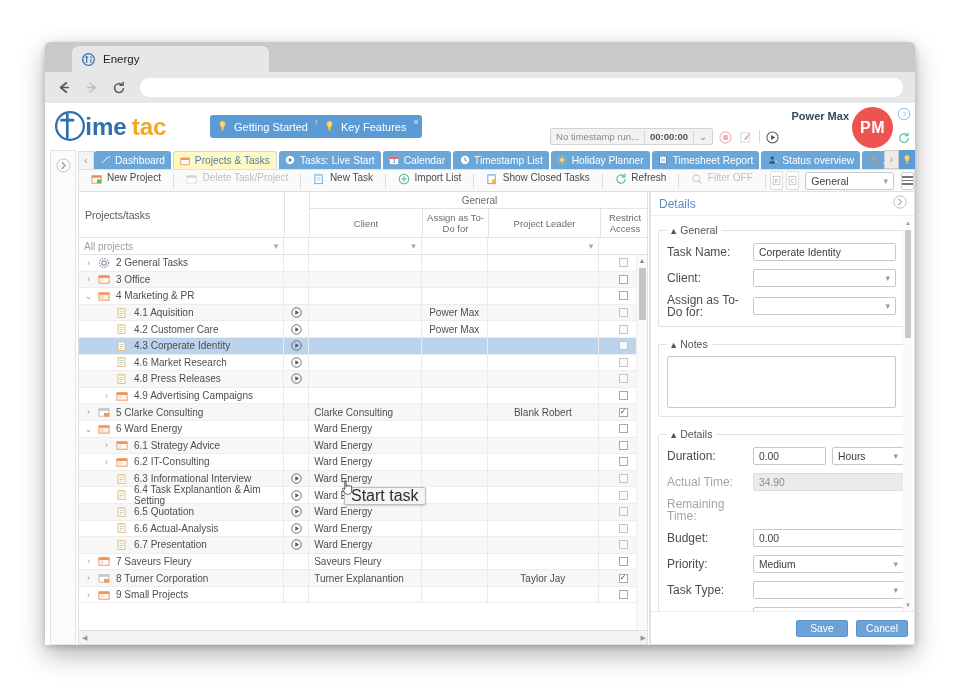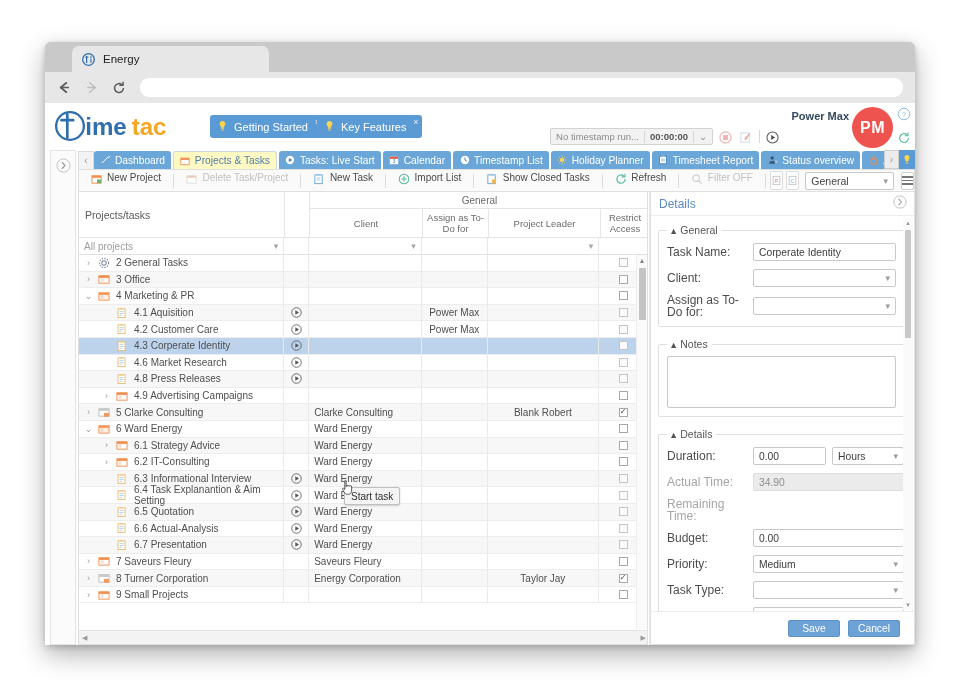--- a/index.html
+++ b/index.html
@@ -204,30 +204,30 @@
   .fin {
     flex:1; height:18px; border:1px solid #c8c8c8; border-radius:2px; background:#fff;
     font-size:10.3px; color:#3c3c3c; display:flex; align-items:center; padding:0 5px; position:relative;
   }
   .fin.ro { background:#ebebeb; border-color:#ddd; color:#8e8e8e; }
   .fin .cv { position:absolute; right:5px; color:#9a9a9a; font-size:9px; }
   .fin.small { flex:none; width:73px; margin-right:6px; }
   .fin.unit { flex:none; width:72px; }
   .notesbox { height:52px; border:1px solid #c8c8c8; border-radius:2px; background:#fff; }
 
-  .dfoot { position:absolute; left:0; bottom:0; width:100%; height:33px; display:flex; align-items:center; justify-content:flex-end; gap:8px; padding-right:14px; border-top:1px solid #ededed; }
+  .dfoot { position:absolute; left:0; bottom:0; width:100%; height:33px; display:flex; align-items:center; justify-content:flex-end; gap:8px; padding-right:6px; border-top:1px solid #ededed; }
   .btn { width:52px; height:17px; background:#6da2d7; color:#fff; font-size:10.3px; border:1px solid #5e92c6; border-radius:2px; display:flex; align-items:center; justify-content:center; cursor:pointer; }
   .dscroll { position:absolute; right:1px; top:26px; width:10px; height:392px; background:#fafafa; }
   .dscroll .thumb { position:absolute; left:2px; top:12px; width:6px; height:108px; background:#c8c8c8; border-radius:1px; }
   .dscroll .arr { height:10px; display:flex; align-items:center; justify-content:center; font-size:6px; color:#999; }
 
   
   .tooltip {
     position:absolute; left:299px; top:384px; height:18px; background:#f4f4f4;
-    border:1px solid #bfbfbf; border-radius:2px; font-size:10px; color:#2e2e2e;
+    border:1px solid #bfbfbf; border-radius:2px; font-size:16px; color:#2e2e2e;
     display:flex; align-items:center; padding:0 6px; box-shadow:0 1px 2px rgba(0,0,0,.18); z-index:50;
   }
   .cursor { position:absolute; left:295px; top:376px; z-index:60; }
   .hsplit { position:absolute; left:604px; top:89px; width:1px; height:453px; background:#e6e6e6; }
 </style>
 </head>
 <body>
 
 <div class="screen">
 
@@ -1040,21 +1040,21 @@
                 <span class="nodeicon">
                   <svg viewBox="0 0 13 13" width="12" height="12">
                     <rect x="1" y="3" width="11" height="8" fill="#fff" stroke="#bbb" stroke-width="1"></rect>
                     <rect x="1" y="3" width="11" height="2.3" fill="#c9c9c9"></rect>
                     <path d="M6.5 7.5 L12 7.5 L12 11.6 L6.5 11.6z" fill="#f09a5c"></path>
                   </svg>
                 </span>
                 <span style="margin-left: 3px;">8 Turner Corporation</span>
               </div>
               <div class="c-play"></div>
-              <div class="c-client">Energy Corporation</div>
+              <div class="c-client">Turner Explanantion</div>
               <div class="c-todo"></div>
               <div class="c-leader">Taylor Jay</div>
               <div class="c-restrict">
                 <span class="cb">
                   <span>✓</span>
                 </span>
               </div>
             </div>
             <div class="row">
               <div class="c-name" style="padding-left: 4px;">

